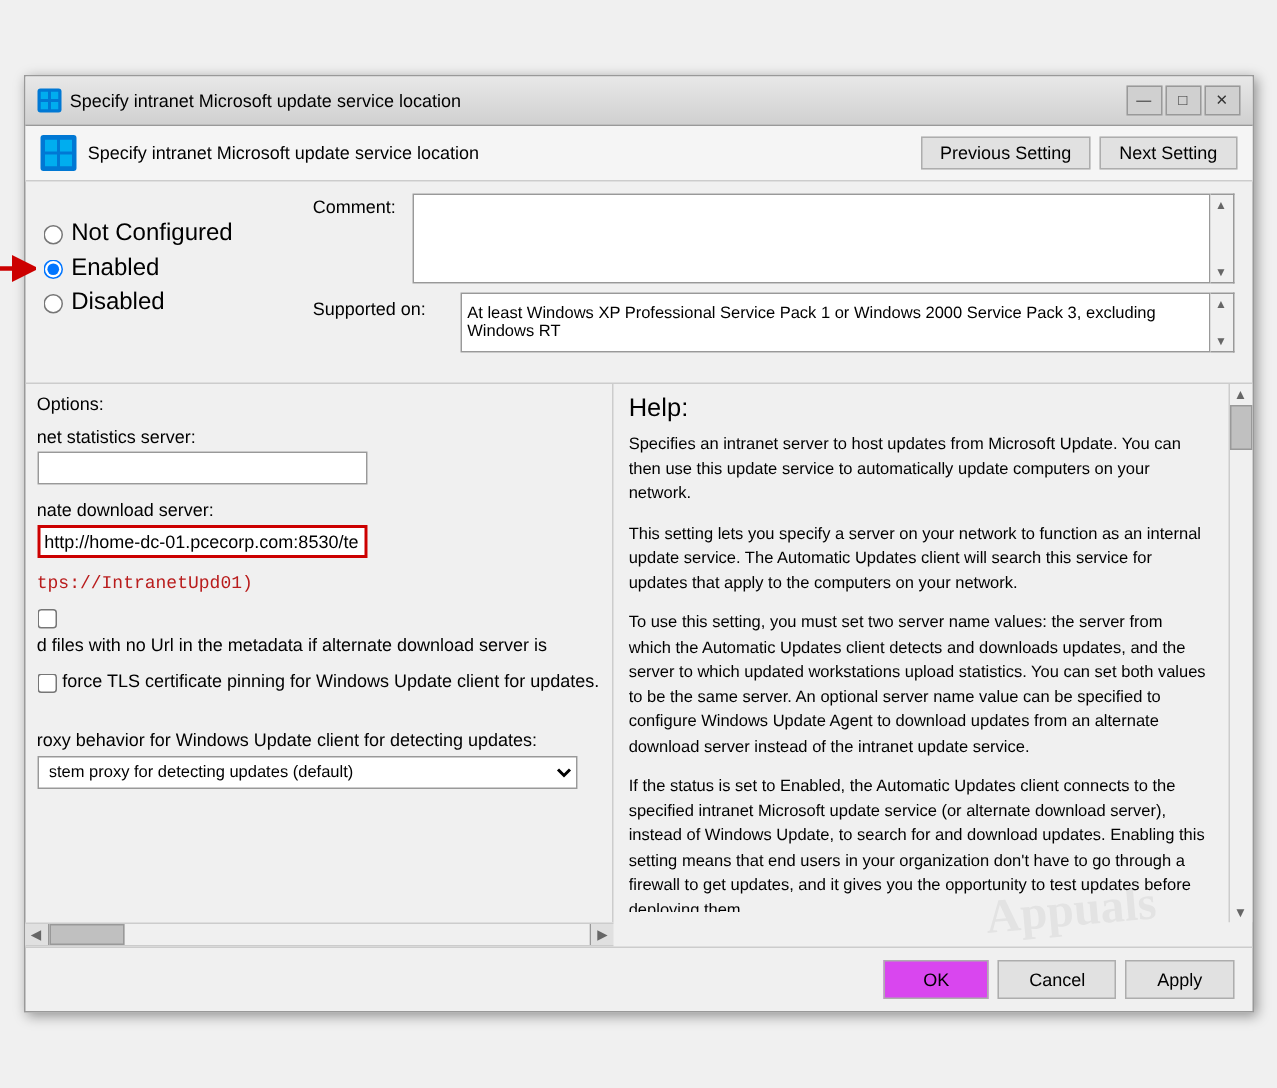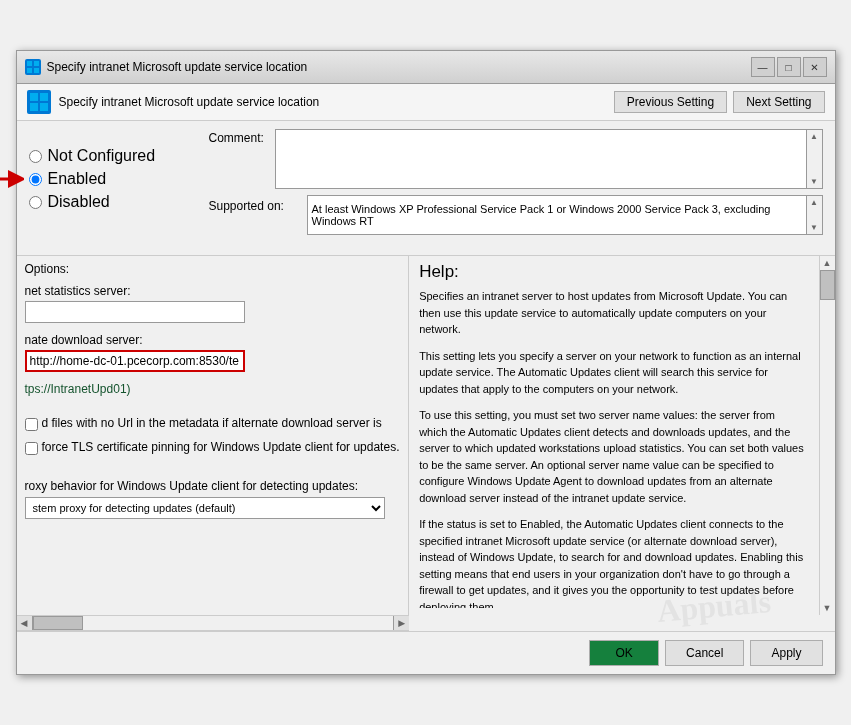--- a/index.html
+++ b/index.html
@@ -215,22 +215,23 @@
     }
     .option-input.highlighted {
       border: 2px solid #cc0000;
       background: white;
     }
     .option-input-wide {
       width: 220px;
     }
     .option-text {
       font-size: 12px;
-      color: #14532d;
+      color: #b91c1c;
       margin-top: 2px;
+      font-family: Liberation Mono, monospace;
     }
     .checkbox-row {
       display: flex;
       align-items: flex-start;
       gap: 4px;
       margin-bottom: 6px;
     }
     .checkbox-row input[type="checkbox"] {
       margin-top: 2px;
     }
@@ -291,21 +292,21 @@
     .footer-btn {
       padding: 5px 20px;
       background: #e1e1e1;
       border: 1px solid #adadad;
       cursor: pointer;
       font-size: 12px;
       color: #000;
       min-width: 70px;
     }
     .footer-btn.primary {
-      background: #15803d;
+      background: #d946ef;
     }
 
     
     .arrow-annotation {
       position: relative;
     }
 
     .top-section {
       display: flex;
       gap: 0;
@@ -446,21 +447,21 @@
         <input class="option-input option-input-wide" type="text" style="">
       </div>
 
       <div class="option-item">
         <div class="option-label">nate download server:</div>
         <input class="option-input option-input-wide highlighted" type="text" value="http://home-dc-01.pcecorp.com:8530/te" style="border: 2px solid rgb(204, 0, 0);">
       </div>
 
       <div class="option-text">tps://IntranetUpd01)</div>
 
-      <div class="checkbox-row" style="margin-top:20px;">
+      <div class="checkbox-row" style="margin-top:8px;flex-direction:column;">
         <input type="checkbox" id="cb1" style="">
         <label class="checkbox-label" for="cb1">d files with no Url in the metadata if alternate download server is</label>
       </div>
 
       <div class="checkbox-row" style="margin-top:8px;">
         <input type="checkbox" id="cb2" style="">
         <label class="checkbox-label" for="cb2">force TLS certificate pinning for Windows Update client for updates.</label>
       </div>
 
       <div class="option-label" style="margin-top:24px;">roxy behavior for Windows Update client for detecting updates:</div>

